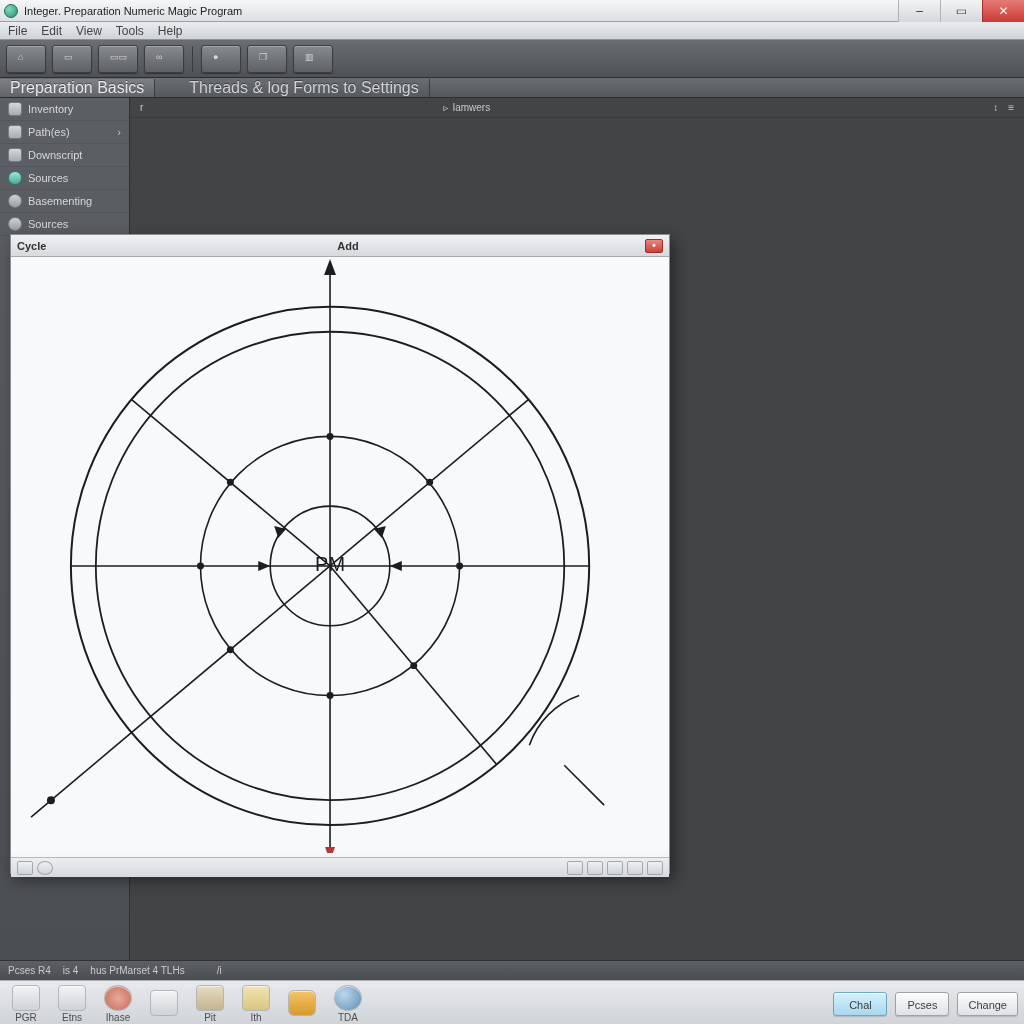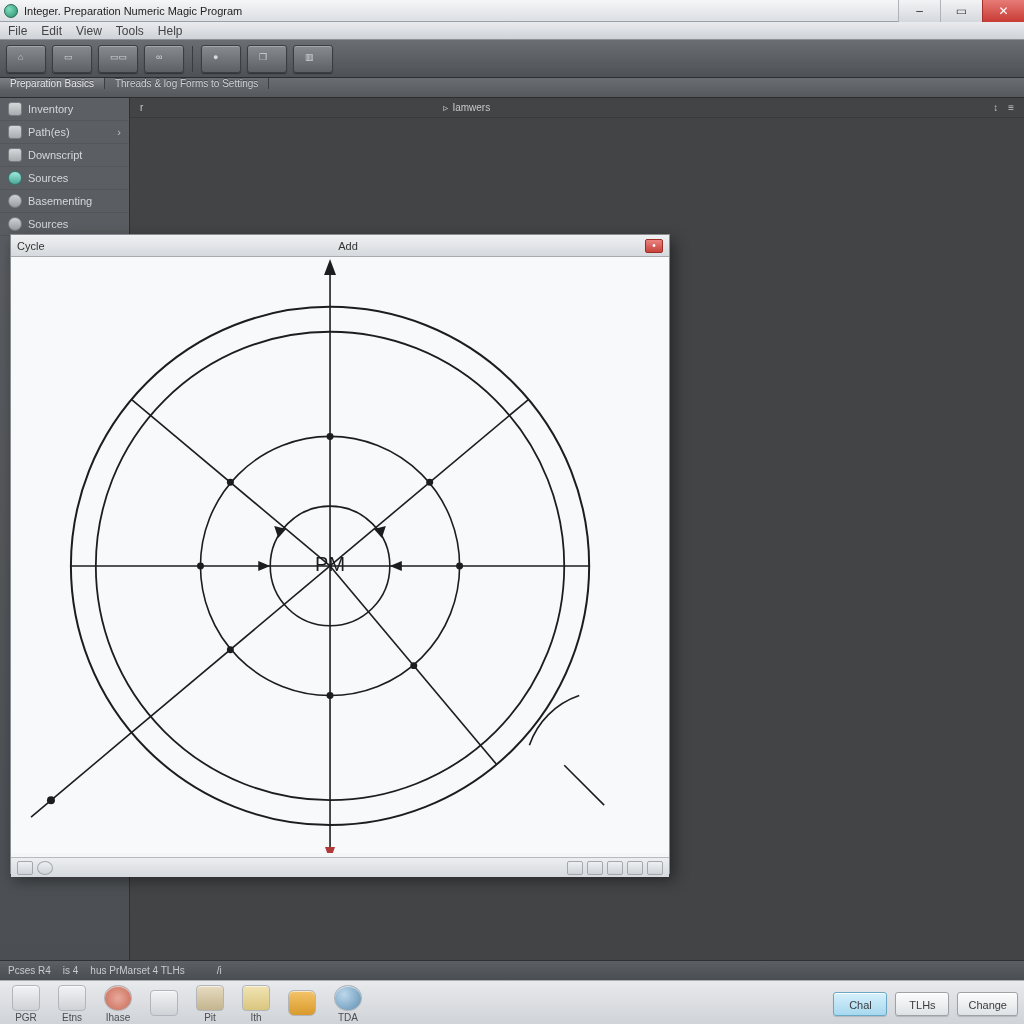--- a/index.html
+++ b/index.html
@@ -67,22 +67,22 @@
     color:#d7d9dc; font-size:9px;
   }
   .toolbtn .ticon { width:16px; height:14px; }
   .toolbar .sep { width:1px; height:26px; background:#3a3c3f; margin:0 2px; }
 
   
   .tabstrip {
     height: 20px;
     background: linear-gradient(to bottom,#6a6d71,#55585c);
     border-bottom:1px solid #2b2d2f;
-    display:flex; align-items:flex-start;
-    font-size:10px; color:#cfd2d6;
+    display:flex; align-items:center;
+    font-size:16px; color:#cfd2d6;gap:24px;
   }
   .tab {
     padding:0 10px; display:flex; align-items:center;
     border-right:1px solid #3c3e41;
     text-shadow: 0 -1px 0 rgba(0,0,0,.4);
   }
   .tab.active {
     background: linear-gradient(to bottom,#7d8084,#606367);
     color:#e6e8eb;
   }
@@ -138,20 +138,21 @@
   .workspace { overflow:visible; }
 
   .diag-title {
     height:22px;
     background: linear-gradient(to bottom,#f0f1f3,#d6d9dd);
     border-bottom:1px solid #a7abaf;
     display:flex; align-items:center;
     font-size:11px; color:#333;
     padding:0 6px;
     position:relative;
+    font-weight:bold;
   }
   .diag-title .center { position:absolute; left:16px; right:0; text-align:center; }
   .diag-title .dclose {
     margin-left:auto;
     width:18px; height:14px;
     background: linear-gradient(to bottom,#ea837f,#c8423b);
     border:1px solid #9a2f29;
     border-radius:2px;
     color:#fff; font-size:10px; line-height:12px; text-align:center;
     z-index:2;
@@ -424,16 +425,16 @@
     <div class="tbicon" style="background:linear-gradient(to bottom,#f3c469,#d99a2c);border-radius:6px;"></div>
     <span></span>
   </div>
   <div class="tb-item">
     <div class="tbicon" style="background:radial-gradient(circle at 35% 35%,#bcd8ec,#5e8eb1);border-radius:50%;"></div>
     <span>TDA</span>
   </div>
 
   <div class="tb-actions">
     <button class="tb-btn accent">Chal</button>
-    <button class="tb-btn">TLHs</button>
+    <button class="tb-btn">Pcses</button>
     <button class="tb-btn">Change</button>
   </div>
 </div>
 
 </body></html>

